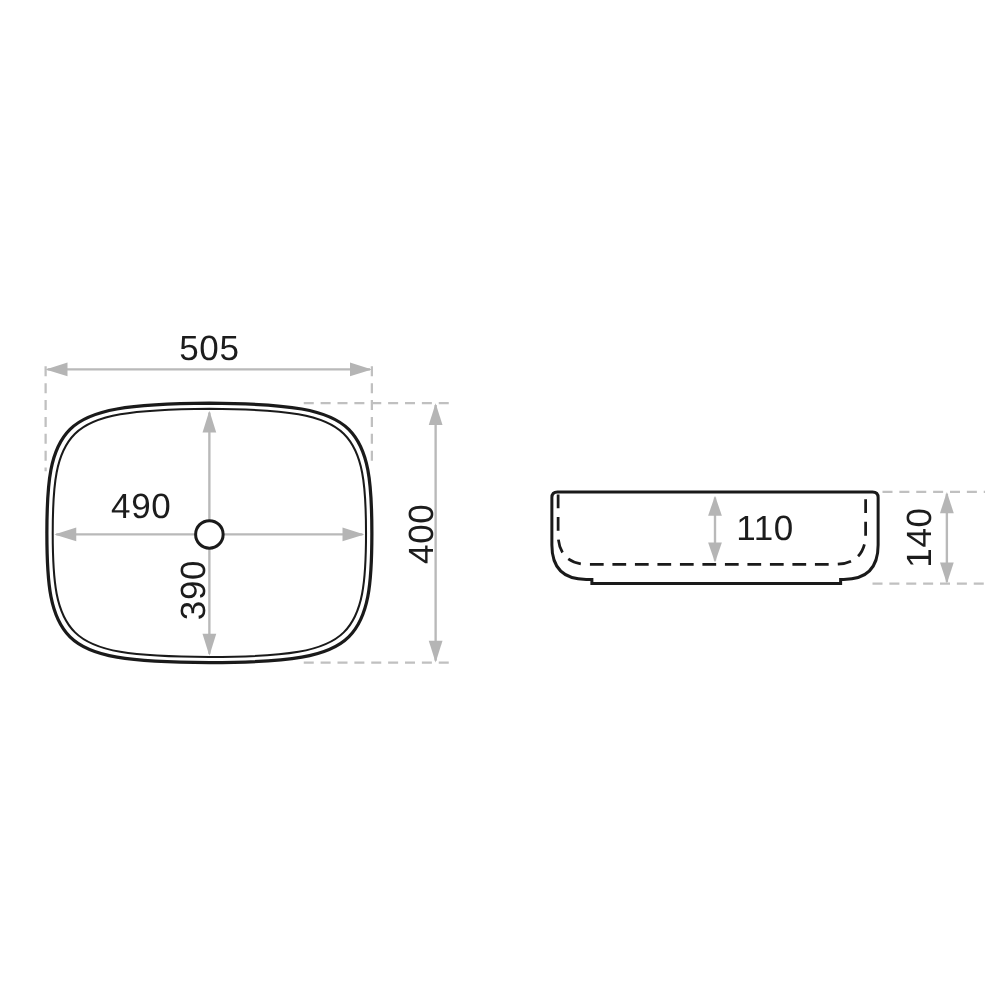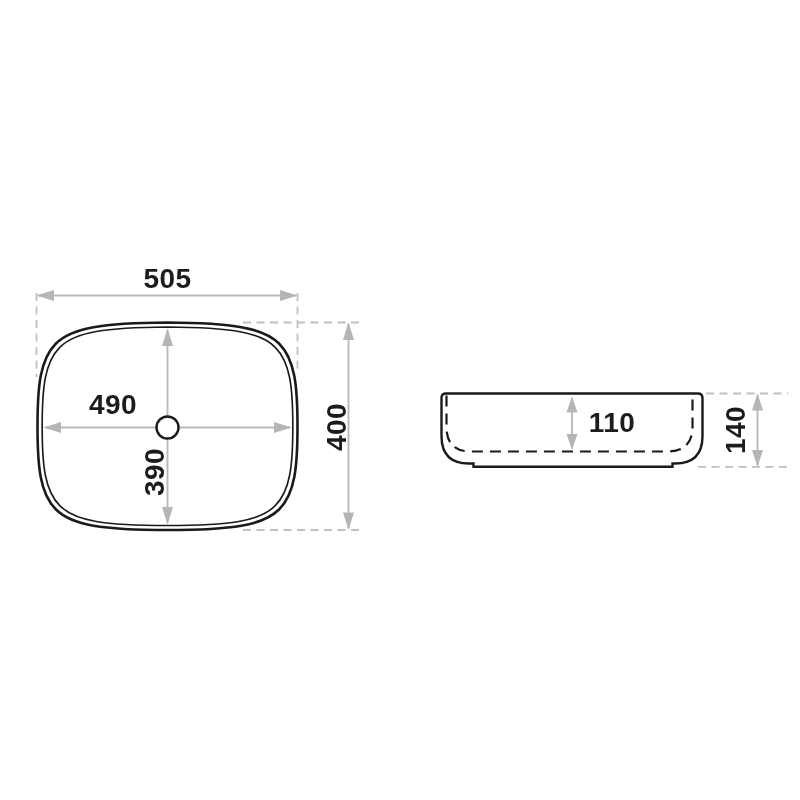--- a/index.html
+++ b/index.html
@@ -6,21 +6,20 @@
     margin: 0;
     padding: 0;
     background: #ffffff;
   }
   .canvas {
     position: relative;
     width: 800px;
     height: 800px;
     background: #ffffff;
     overflow: hidden;
-    font-weight: bold;
   }
   svg {
     display: block;
   }
   .dim-text {
     font-family: "Liberation Sans", "DejaVu Sans", sans-serif;
     font-size: 28px;
     fill: #1c1c1c;
     letter-spacing: 0.5px;
   }

